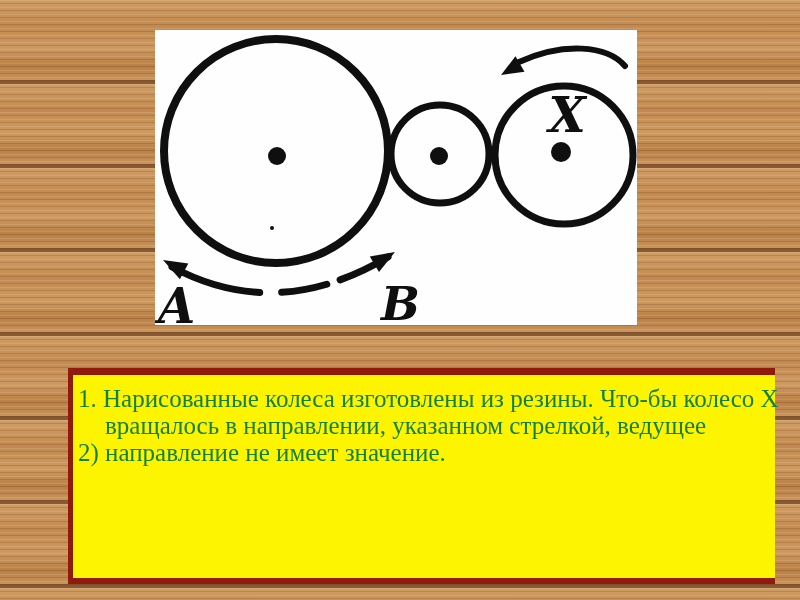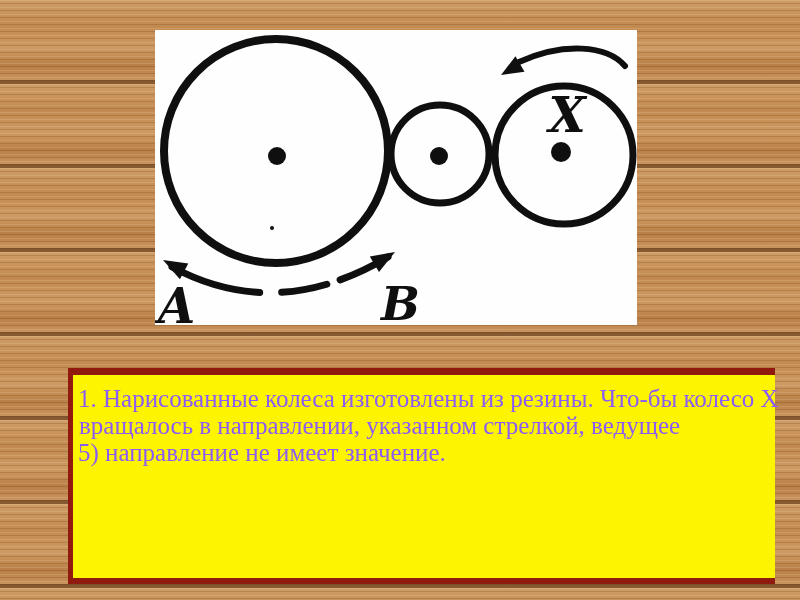--- a/index.html
+++ b/index.html
@@ -41,25 +41,25 @@
     position:absolute;left:68px;top:368px;
     width:702px;height:203px;
     background:#FCF400;
     border-left:5px solid #8F1A0D;
     border-top:7px solid #8F1A0D;
     border-bottom:6px solid #8F1A0D;
   }
   .question-text{
     padding:10px 8px 0 5px;
     font-family:"Liberation Serif", serif;
-    font-size:25px;line-height:27px;color:#8b5cf6;
+    font-size:25px;line-height:27px;color:#15803d;
     white-space:nowrap;
   }
   .q-line{height:27px;}
-  .q-indent{margin-left:1px;}
+  .q-indent{margin-left:27px;}
 </style>
 </head>
 <body>
 
 <div class="slide">
 
   <div class="diagram-panel">
     <svg viewBox="0 0 482 295">
 
       <circle class="wheel" cx="121" cy="121" r="112" stroke-width="8"></circle>
@@ -81,17 +81,17 @@
       <text class="diag-label" x="3" y="293" font-size="48">A</text>
       <text class="diag-label" x="226" y="290" font-size="46">B</text>
       <text class="diag-label" x="412" y="102" font-size="48" text-anchor="middle">X</text>
     </svg>
   </div>
 
   <div class="question-panel">
     <div class="question-text">
       <div class="q-line">1. Нарисованные колеса изготовлены из резины. Что-бы колесо X</div>
       <div class="q-line q-indent">вращалось в направлении, указанном стрелкой, ведущее</div>
-      <div class="q-line">5) направление не имеет значение.</div>
+      <div class="q-line">2) направление не имеет значение.</div>
     </div>
   </div>
 
 </div>
 
 </body></html>

